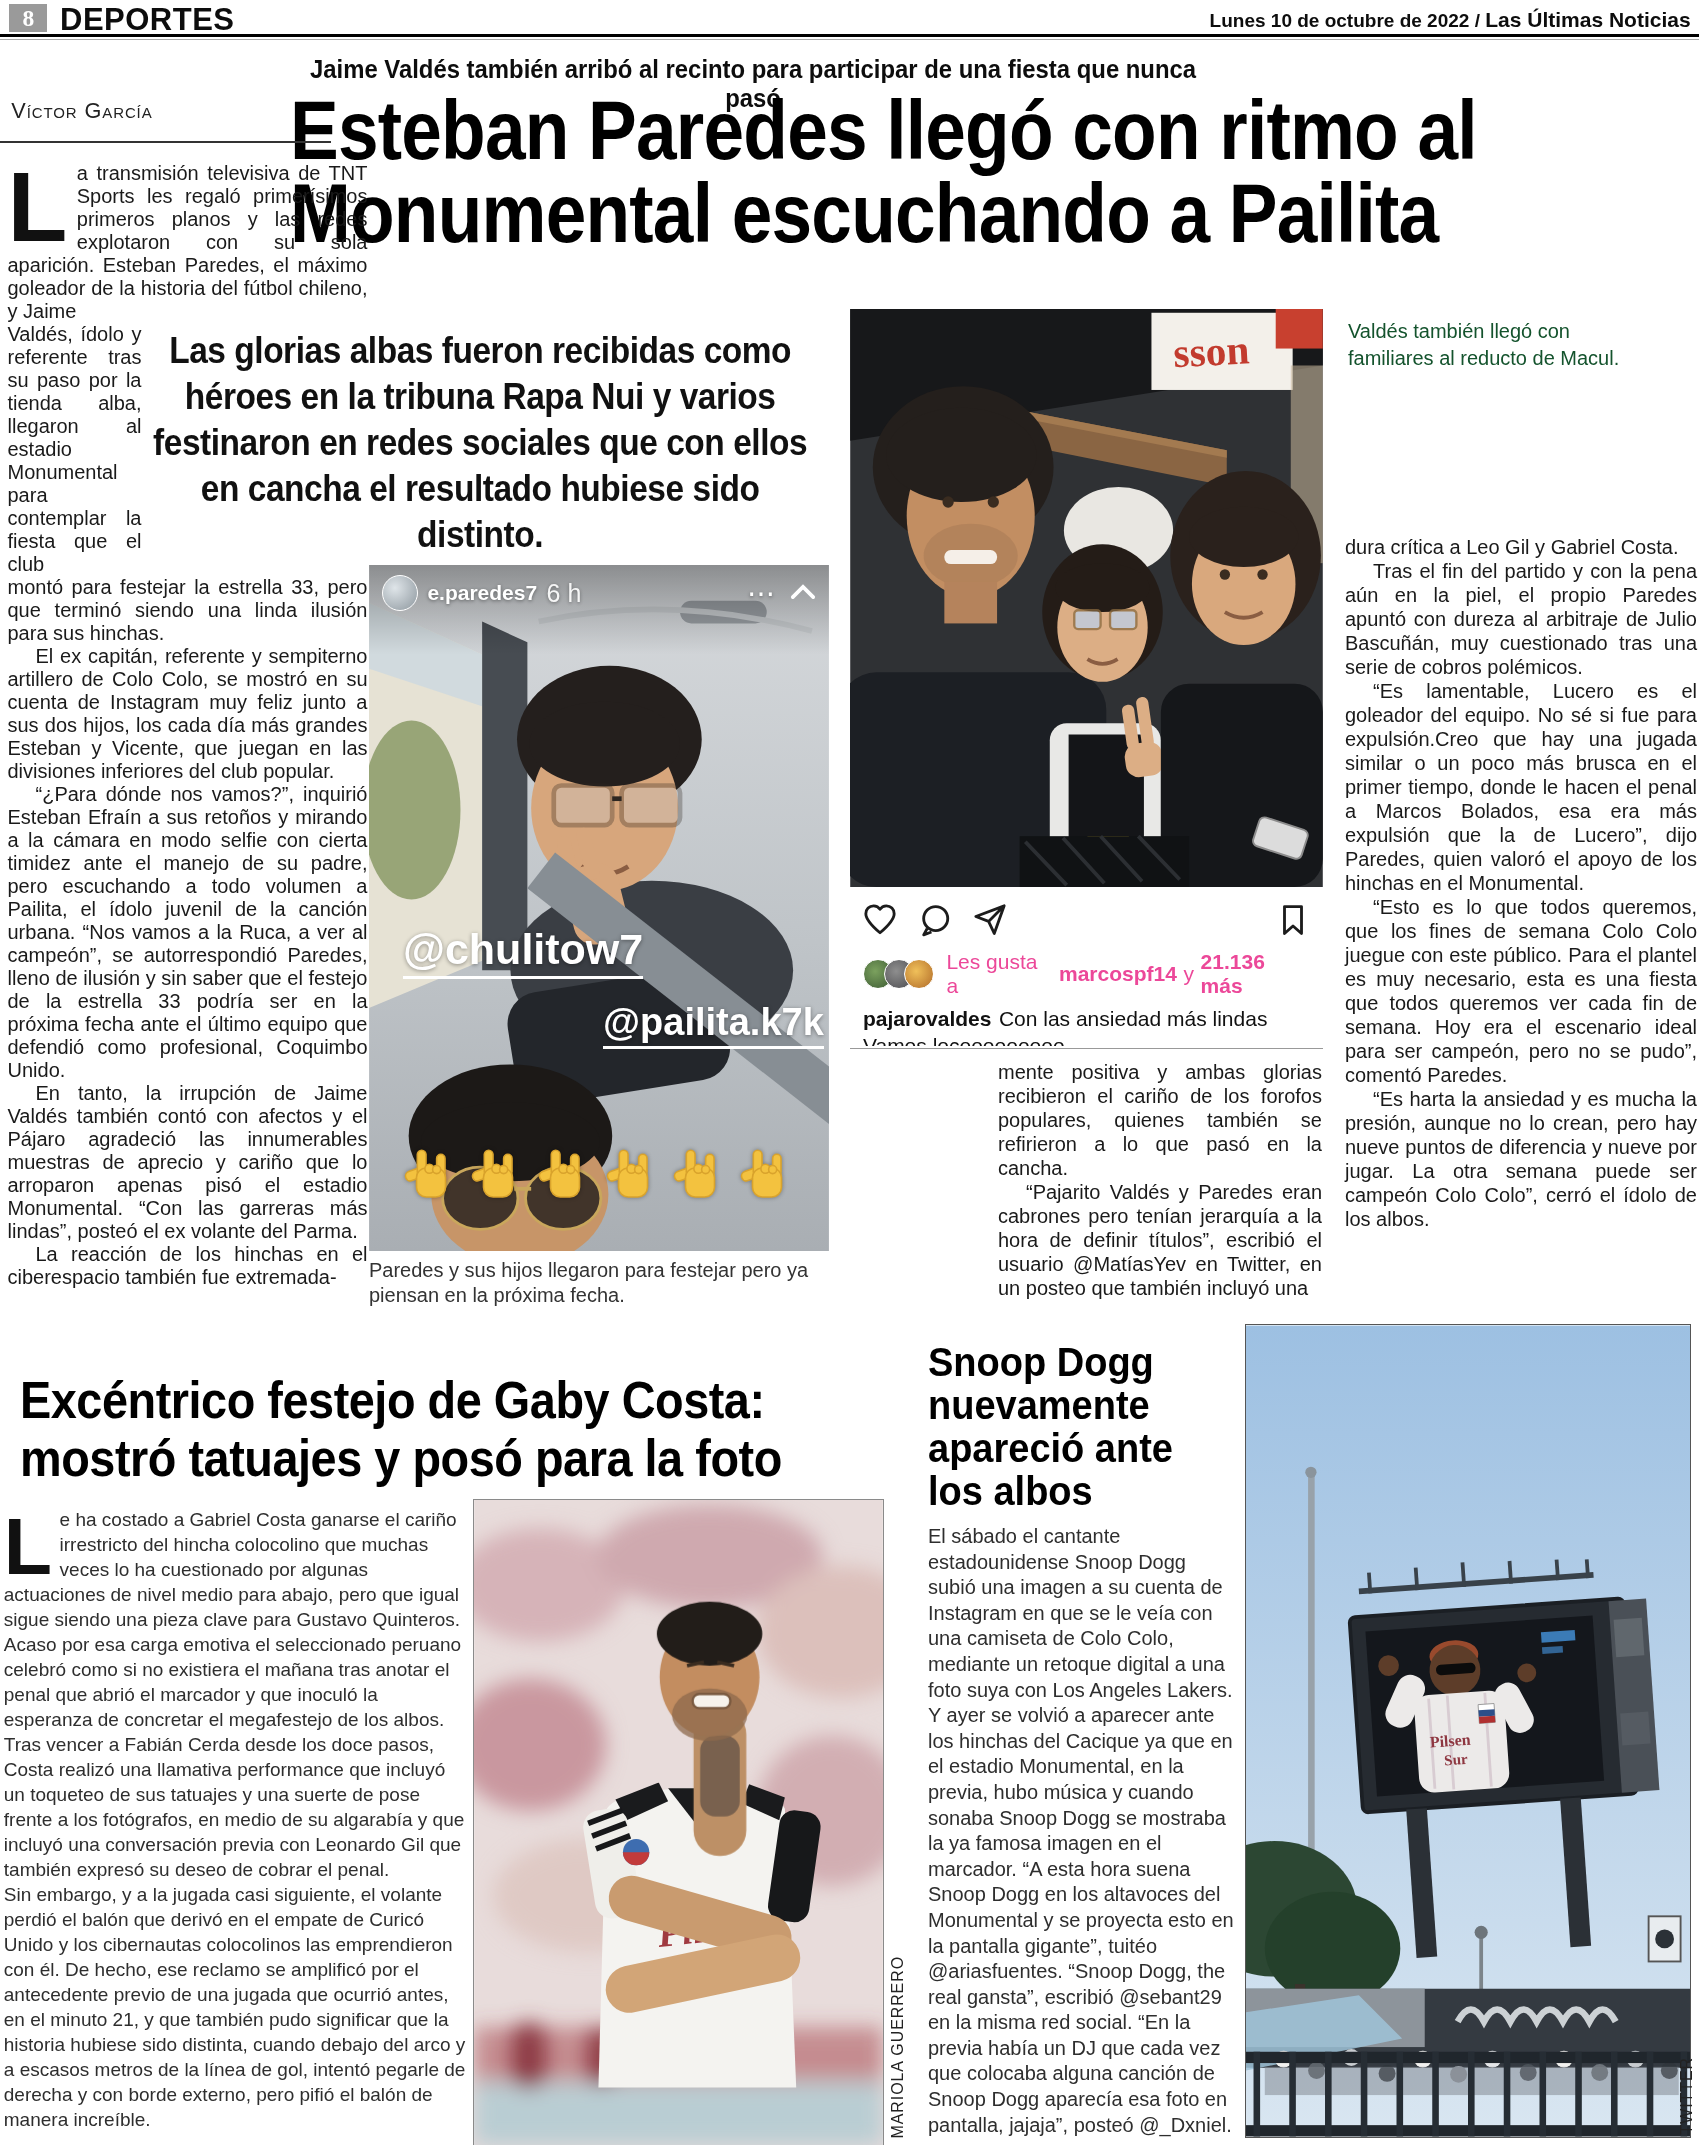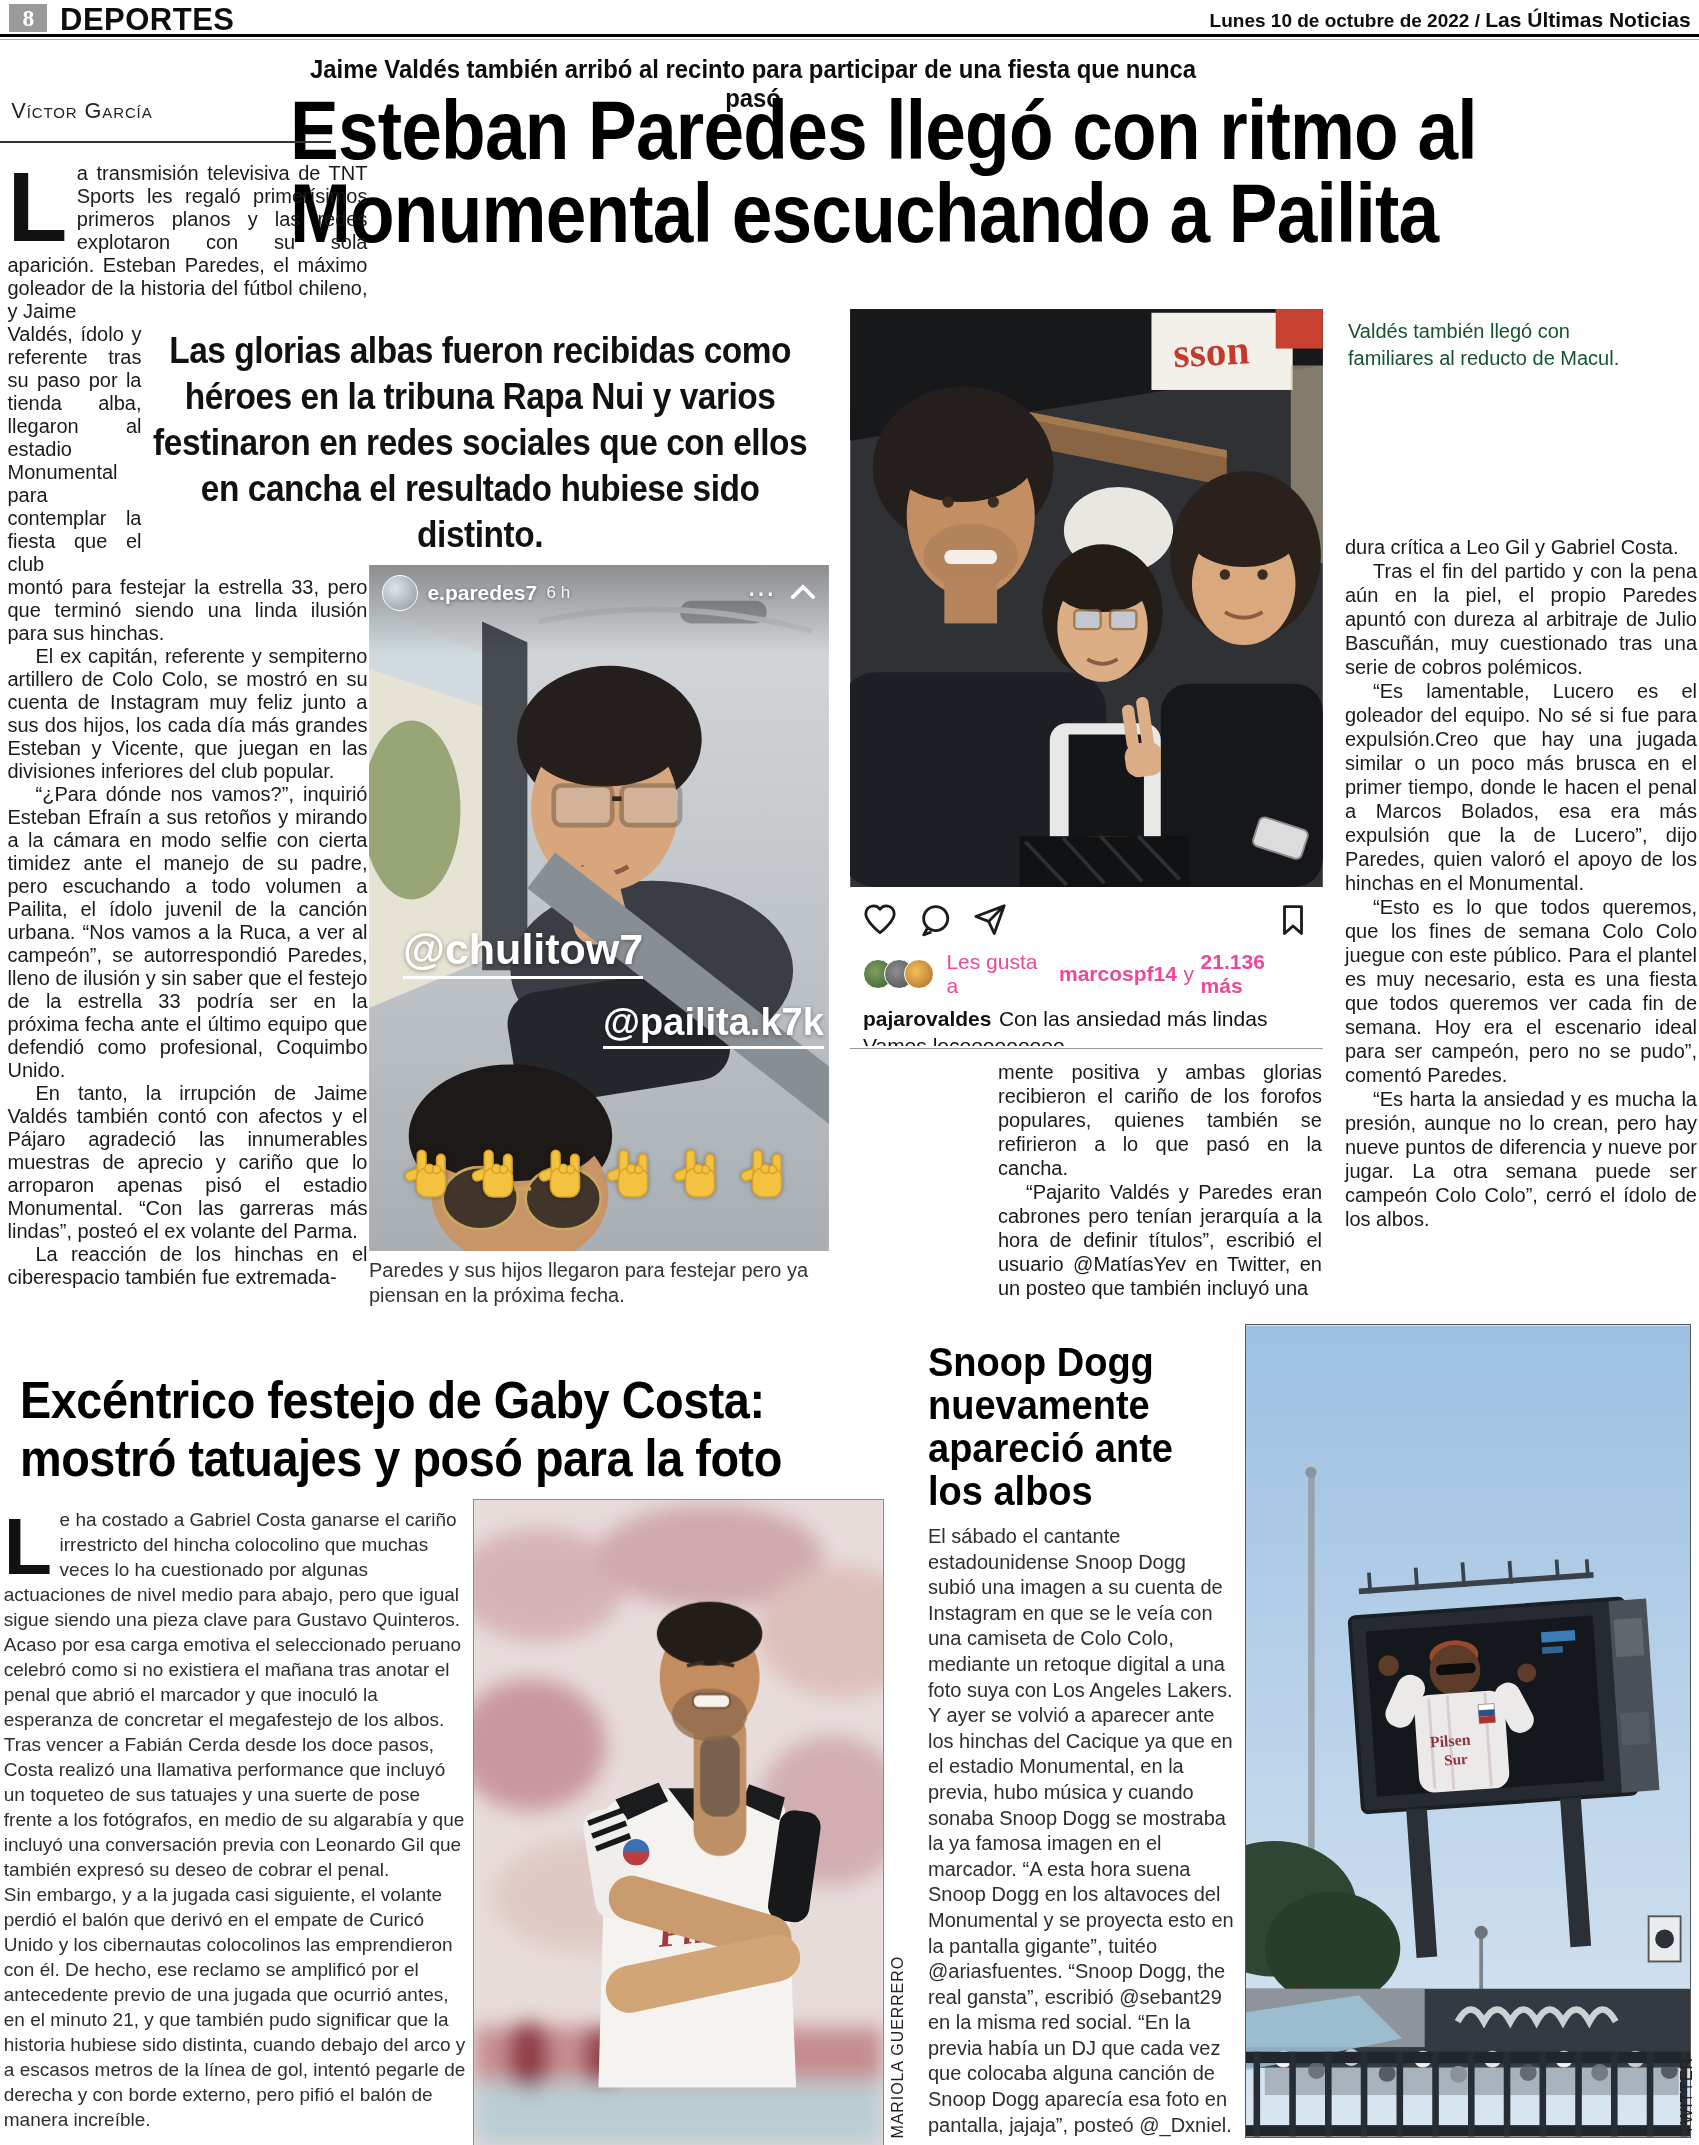--- a/index.html
+++ b/index.html
@@ -32,21 +32,21 @@
             font-weight:bold;text-align:center;letter-spacing:-0.5px;color:#111}
   .caption{font-size:20px;line-height:25.4px;color:#333}
   .side-caption{font-size:20px;line-height:27px;color:#14532d}
   
   .story{overflow:hidden}
   .story-topbar{position:absolute;left:0;top:0;width:100%;height:56px;display:flex;align-items:center;
                 padding:0 13px;color:#fff;text-shadow:0 0.9px 3.8px rgba(0,0,0,.45)}
   .story-avatar{width:36px;height:36px;border-radius:50%;background:radial-gradient(circle at 35% 35%,#dfe5e9,#8d979e);
                 border:1.9px solid #fff;margin-right:9.4px;flex:0 0 auto}
   .story-user{font-size:21px;font-weight:bold}
-  .story-time{font-size:17px;margin-left:9.4px;opacity:.9}
+  .story-time{font-size:25px;margin-left:9.4px;opacity:.9}
   .story-more{margin-left:auto;font-size:28px;letter-spacing:1.9px;line-height:19px}
   .story-close{margin-left:13px}
   .handle{position:absolute;color:#fff;font-weight:bold;text-shadow:0 0.9px 4.7px rgba(0,0,0,.4);
           border-bottom:3.8px solid #fff;padding-bottom:1.9px;white-space:nowrap}
   .emoji-row{position:absolute;left:0;width:100%;display:flex;justify-content:center;gap:9.4px}
   .hand{width:58px;height:58px;filter:drop-shadow(0 0.9px 1.9px rgba(0,0,0,.35))}
   
   .ig-card{background:#fff}
   .ig-actions{display:flex;align-items:center;gap:21px;padding:13px 13px 0 13px}
   .ig-actions svg{width:34px;height:34px}

